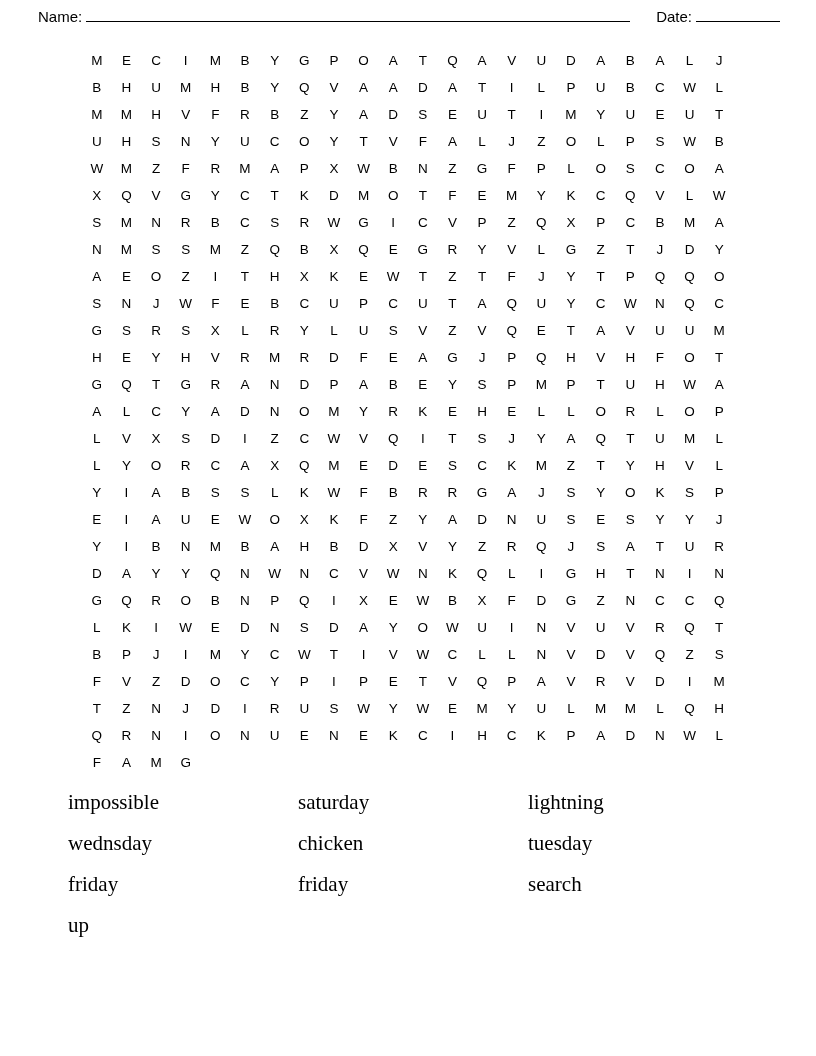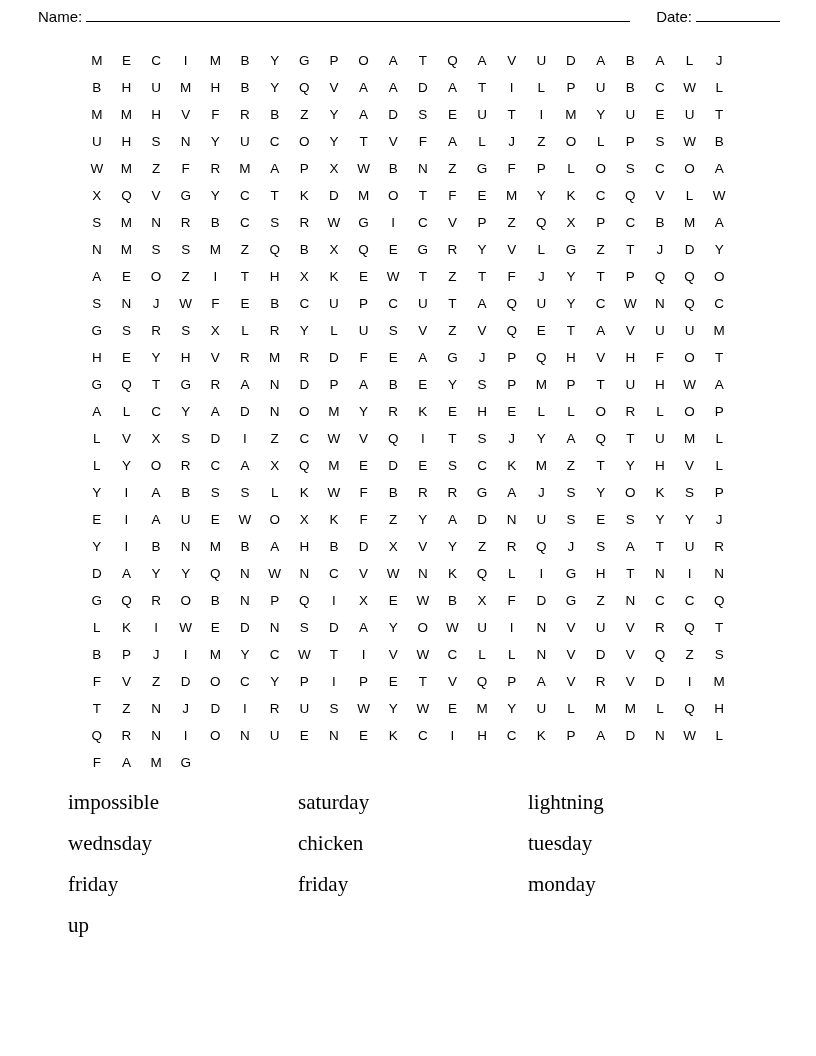--- a/index.html
+++ b/index.html
@@ -679,17 +679,17 @@
 
   <div class="wordlist" id="word-list">
       <div class="word">impossible</div>
       <div class="word">saturday</div>
       <div class="word">lightning</div>
       <div class="word">wednsday</div>
       <div class="word">chicken</div>
       <div class="word">tuesday</div>
       <div class="word">friday</div>
       <div class="word">friday</div>
-      <div class="word">monday</div>
+      <div class="word">search</div>
       <div class="word">up</div>
     </div>
 
 </div>
 
 </body></html>

